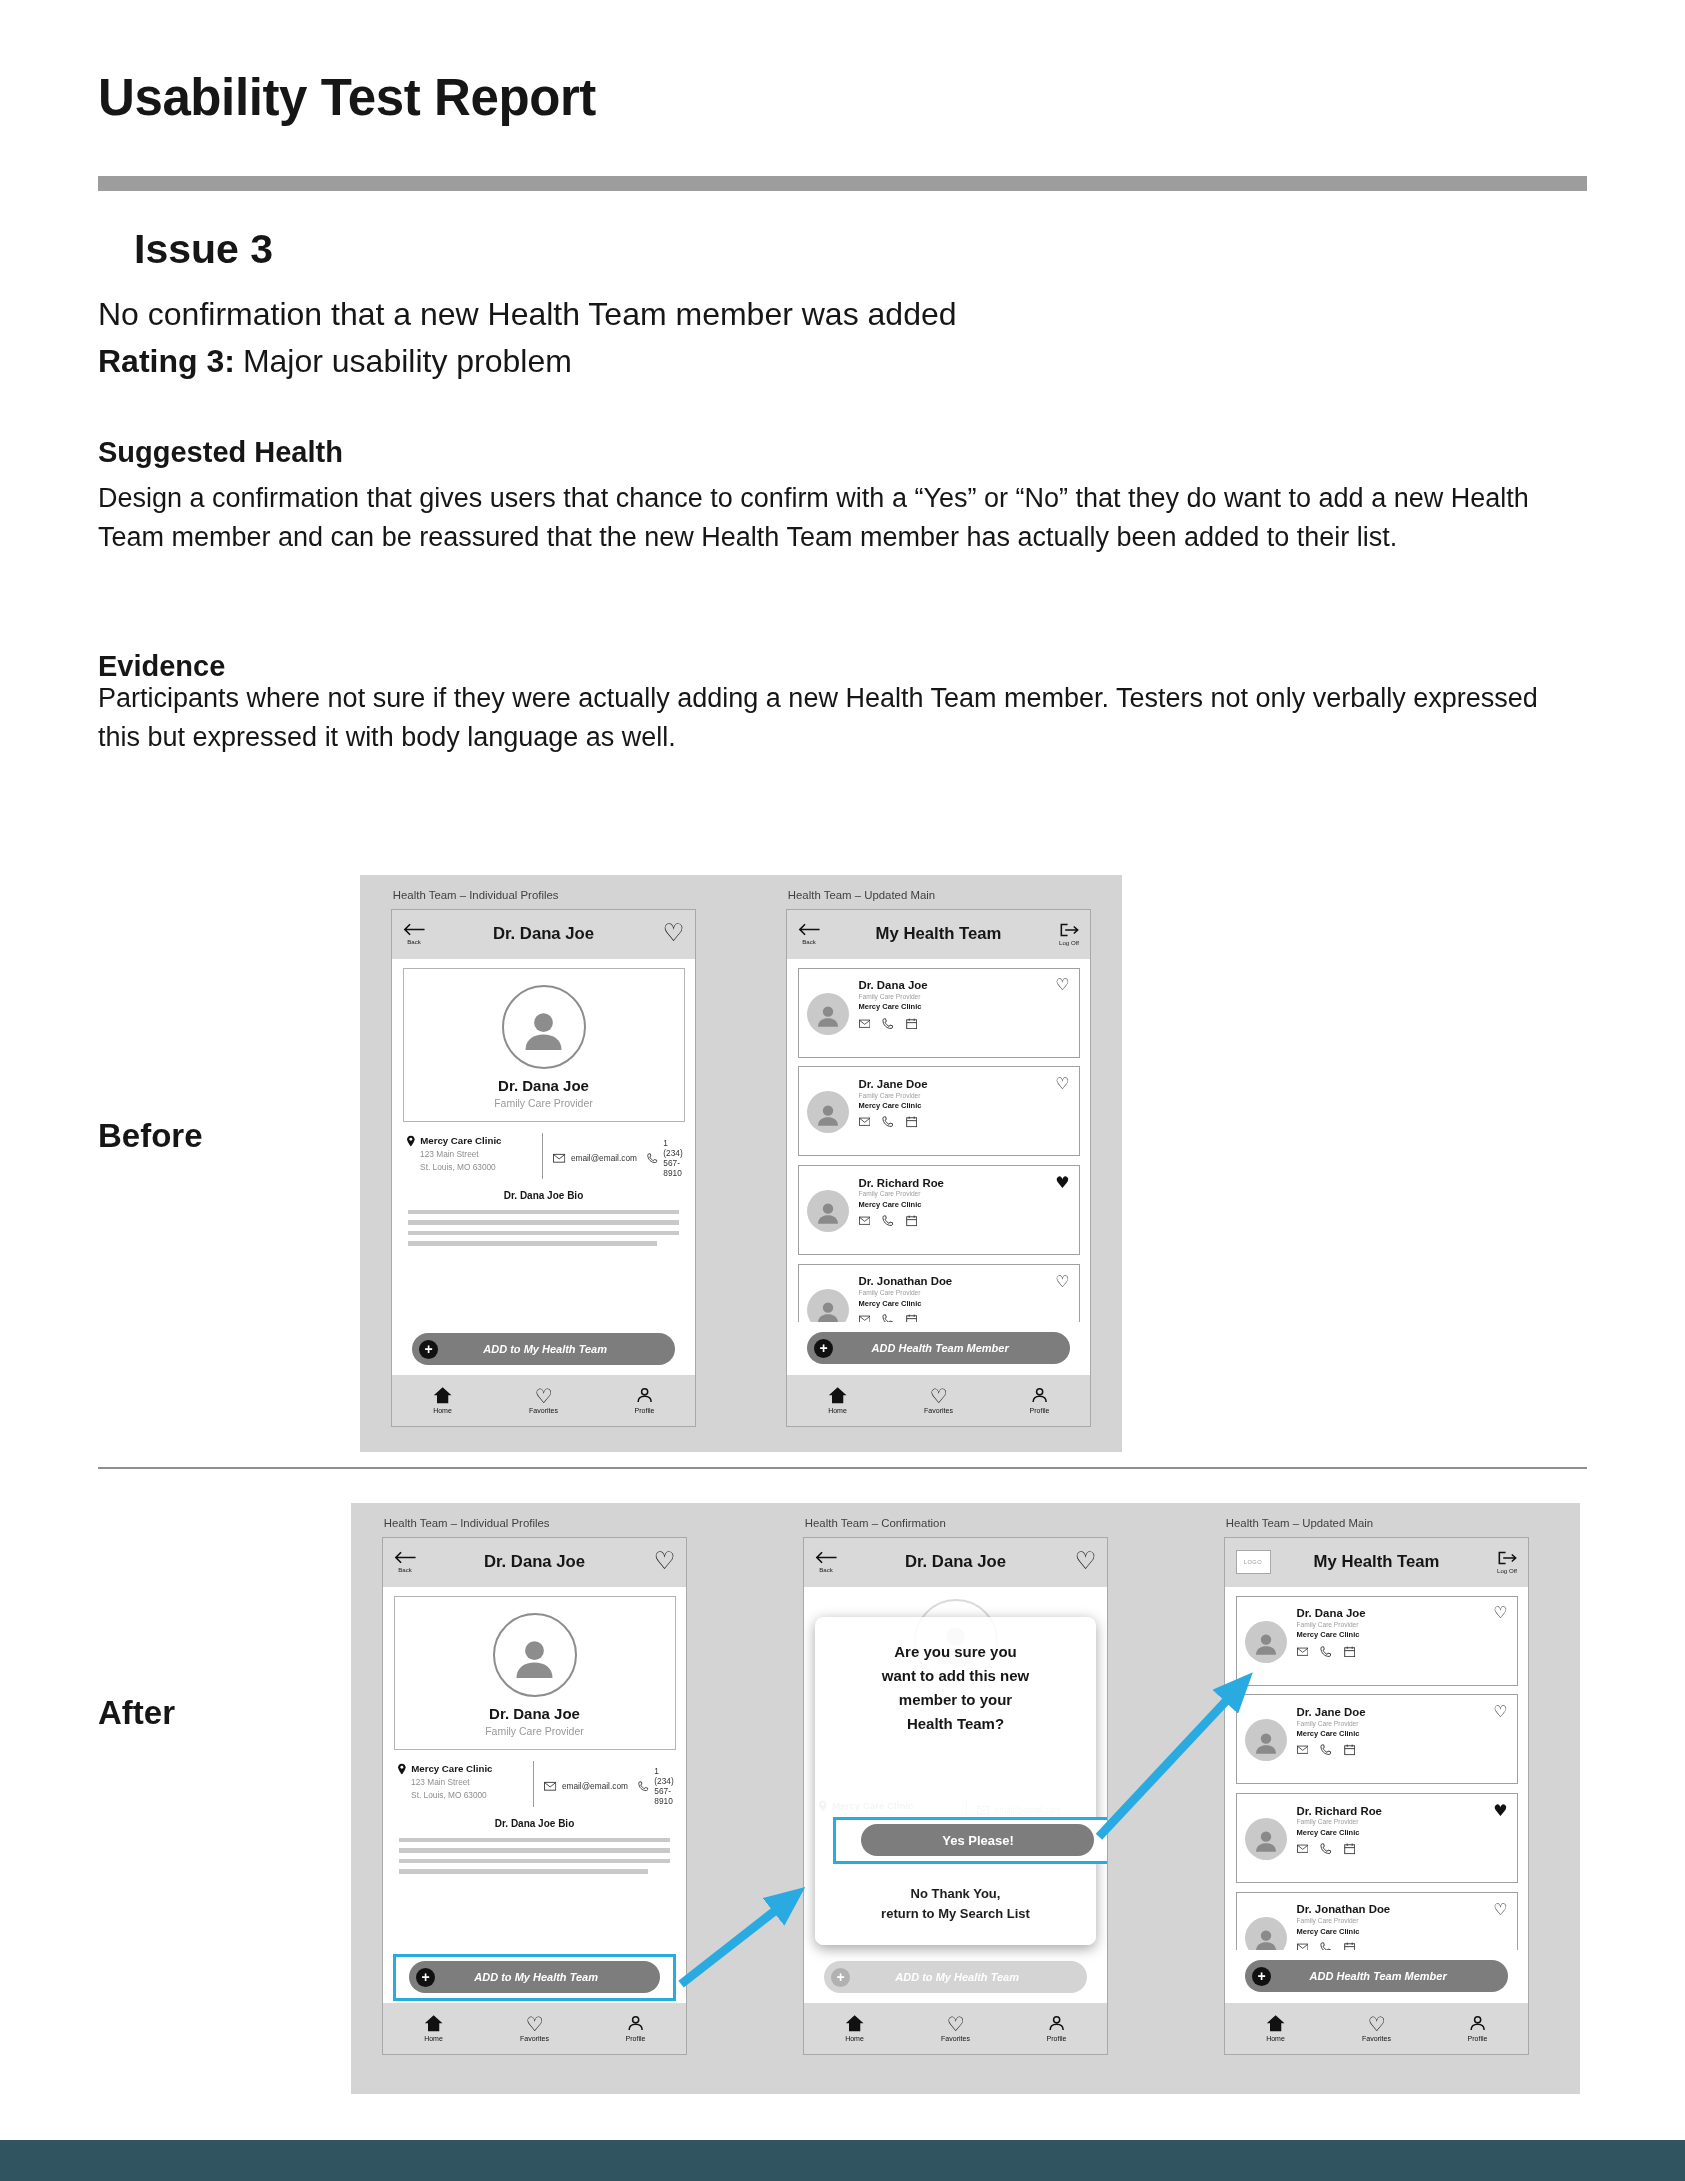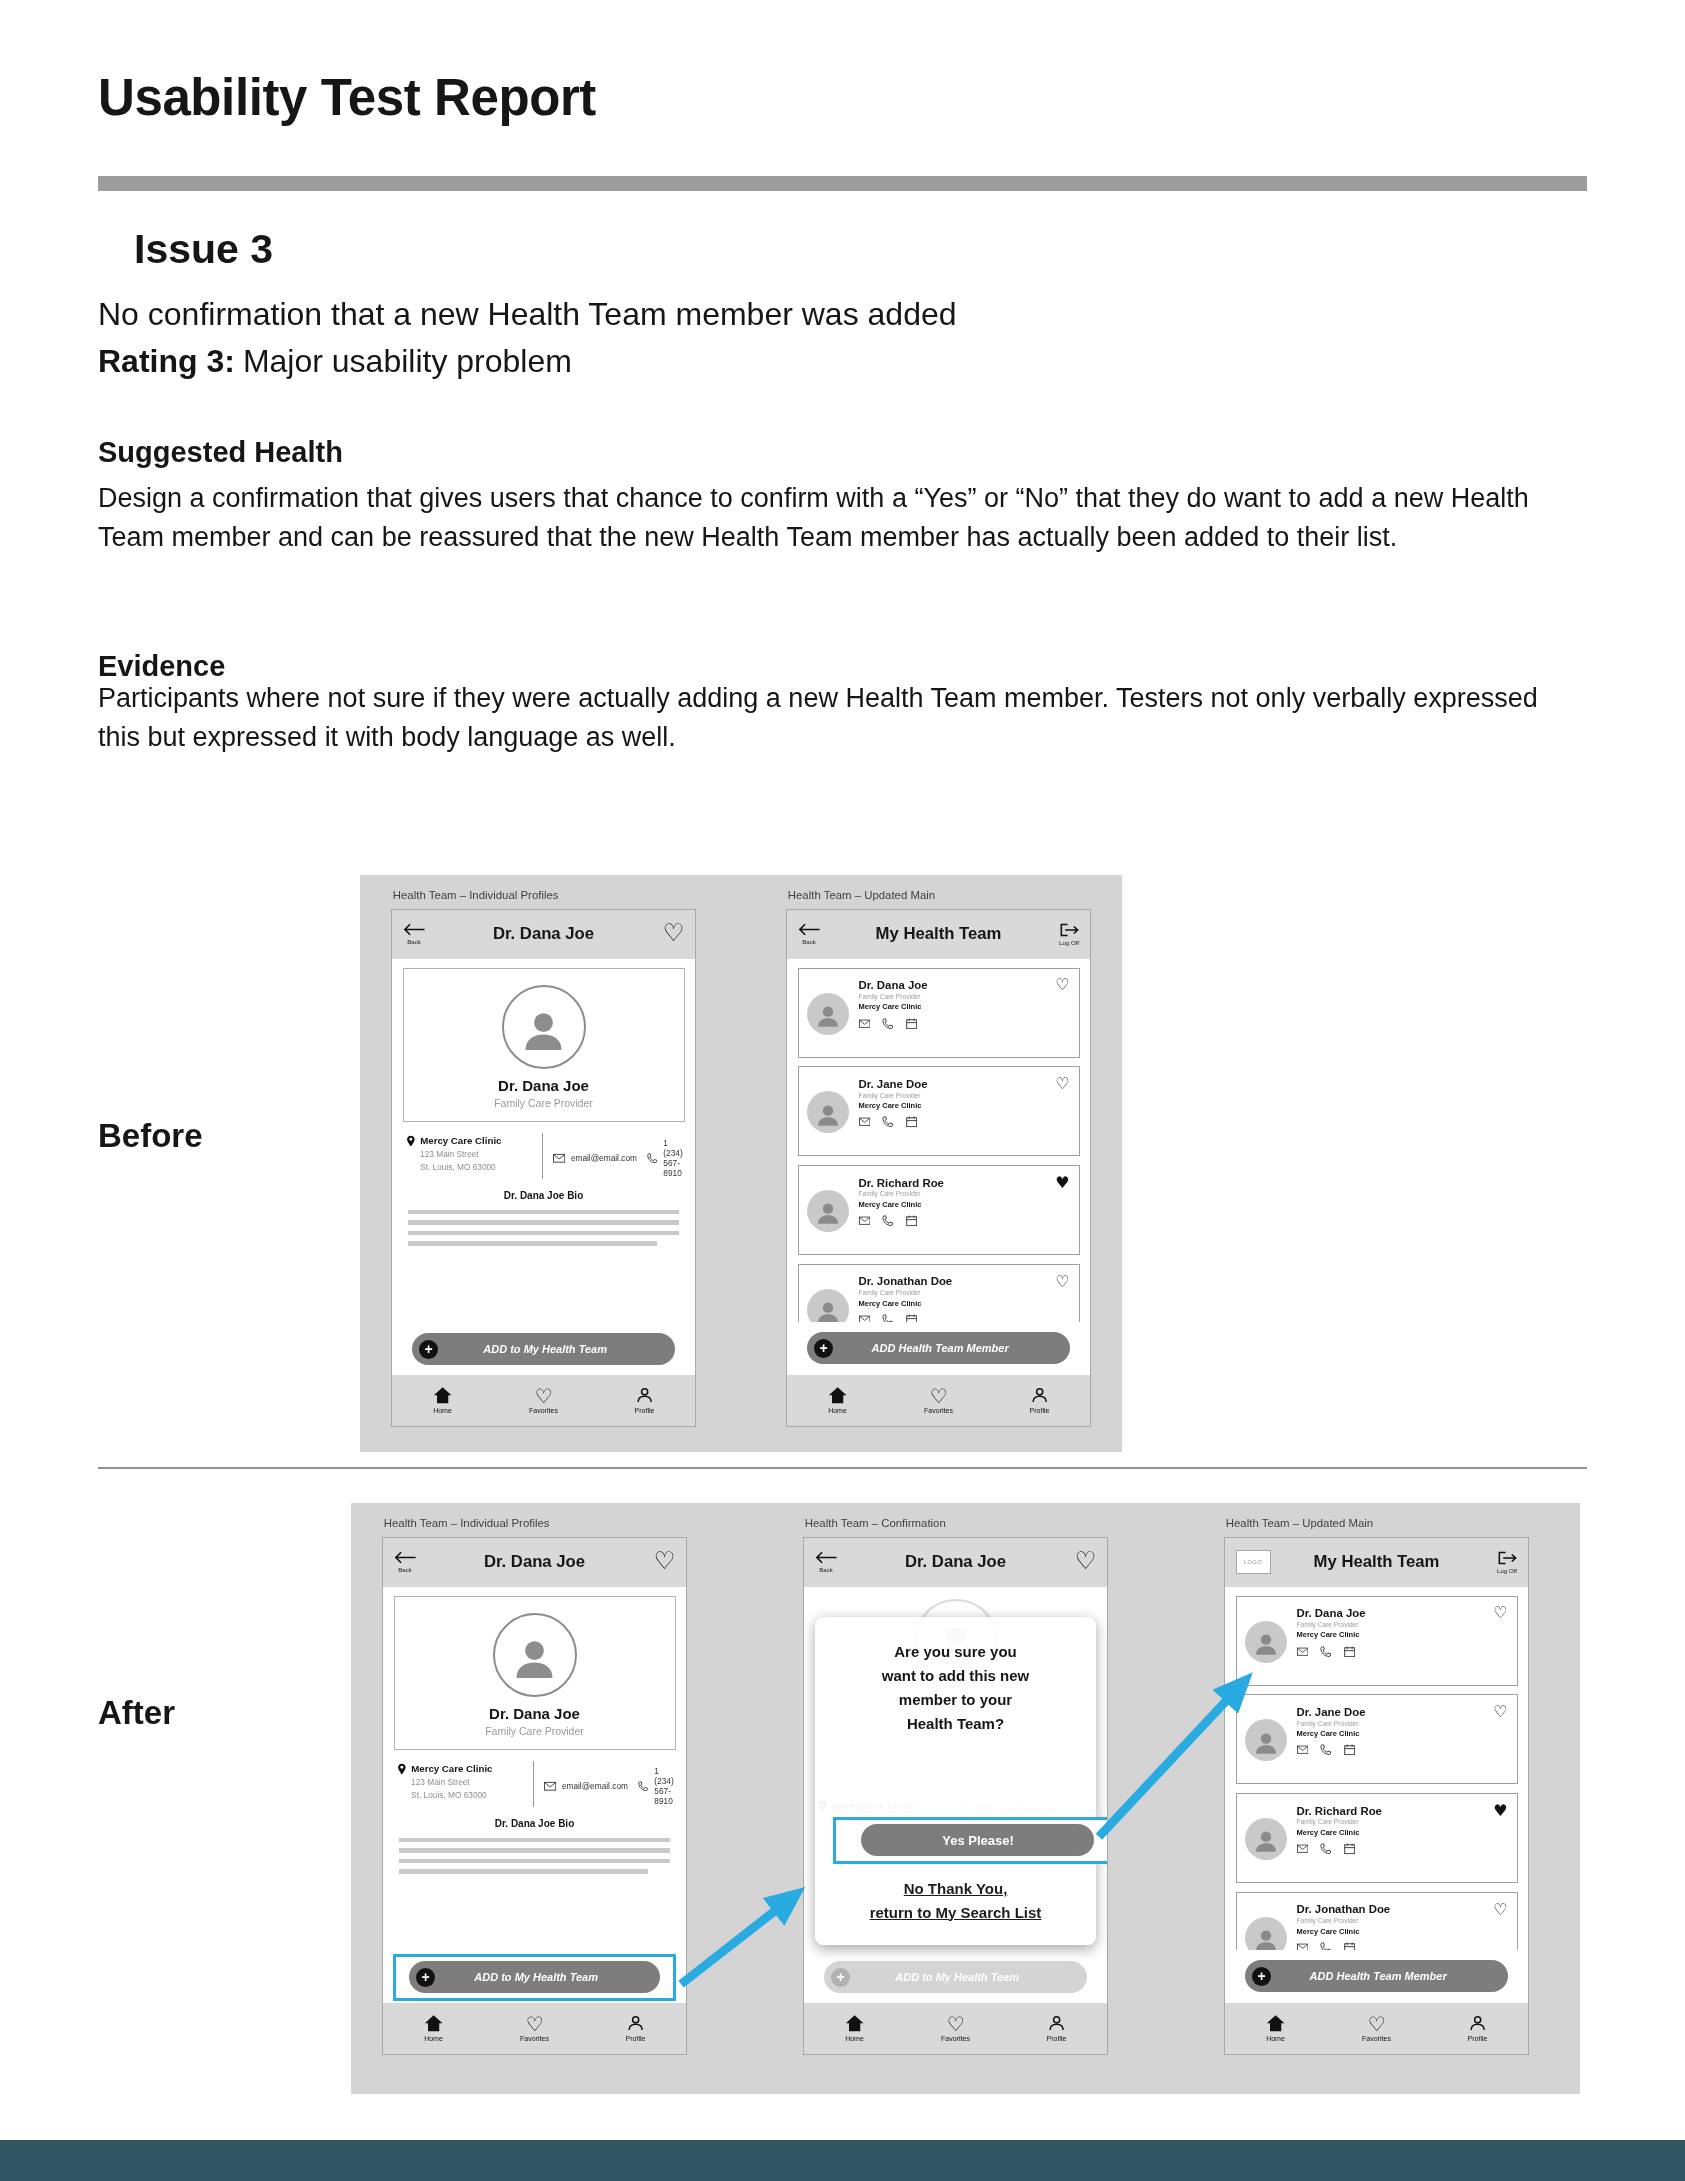--- a/index.html
+++ b/index.html
@@ -92,21 +92,21 @@
 
   
   .conf-bg{position:absolute;inset:0;opacity:0.32;}
   .conf-avatar{margin:12.3px auto 0;}
   .conf-contact{position:absolute;top:211px;left:12.3px;right:12.3px;margin:0;}
   .conf-add{background:transparent;}
   .modal{position:absolute;left:11.4px;right:11.4px;top:30px;height:328px;background:rgba(255,255,255,0.85);border-radius:8.8px;box-shadow:0 3.5px 12.3px rgba(0,0,0,0.35);text-align:center;padding:23px 17.6px 0;}
   .q{font-size:15px;font-weight:bold;line-height:1.6;max-width:158px;margin:0 auto;}
   .yes-wrap{margin:81px auto 0;width:290px;border:3.5px solid #29ABE2;background:#fff;padding:4.4px 0;display:flex;justify-content:center;}
   .yes-btn{width:233px;height:32px;border:none;border-radius:16px;background:#7d7d7d;color:#fff;font-weight:bold;font-size:13px;font-family:inherit;cursor:pointer;}
-  .no-text{position:absolute;bottom:21px;left:0;right:0;font-size:15px;color:#1d1d1d;line-height:1.55;font-weight:bold;text-decoration:underline;}
+  .no-text{position:absolute;bottom:21px;left:0;right:0;font-size:13px;color:#1d1d1d;line-height:1.55;font-weight:bold;}
 
   .arrows{pointer-events:none;z-index:5;}
 </style>
 </head>
 <body>
 
 <svg width="0" height="0" style="position:absolute" aria-hidden="true">
   <defs>
     <symbol id="i-person" viewBox="0 0 24 24">
         <circle cx="12" cy="8" r="4.8" fill="currentColor"></circle>

